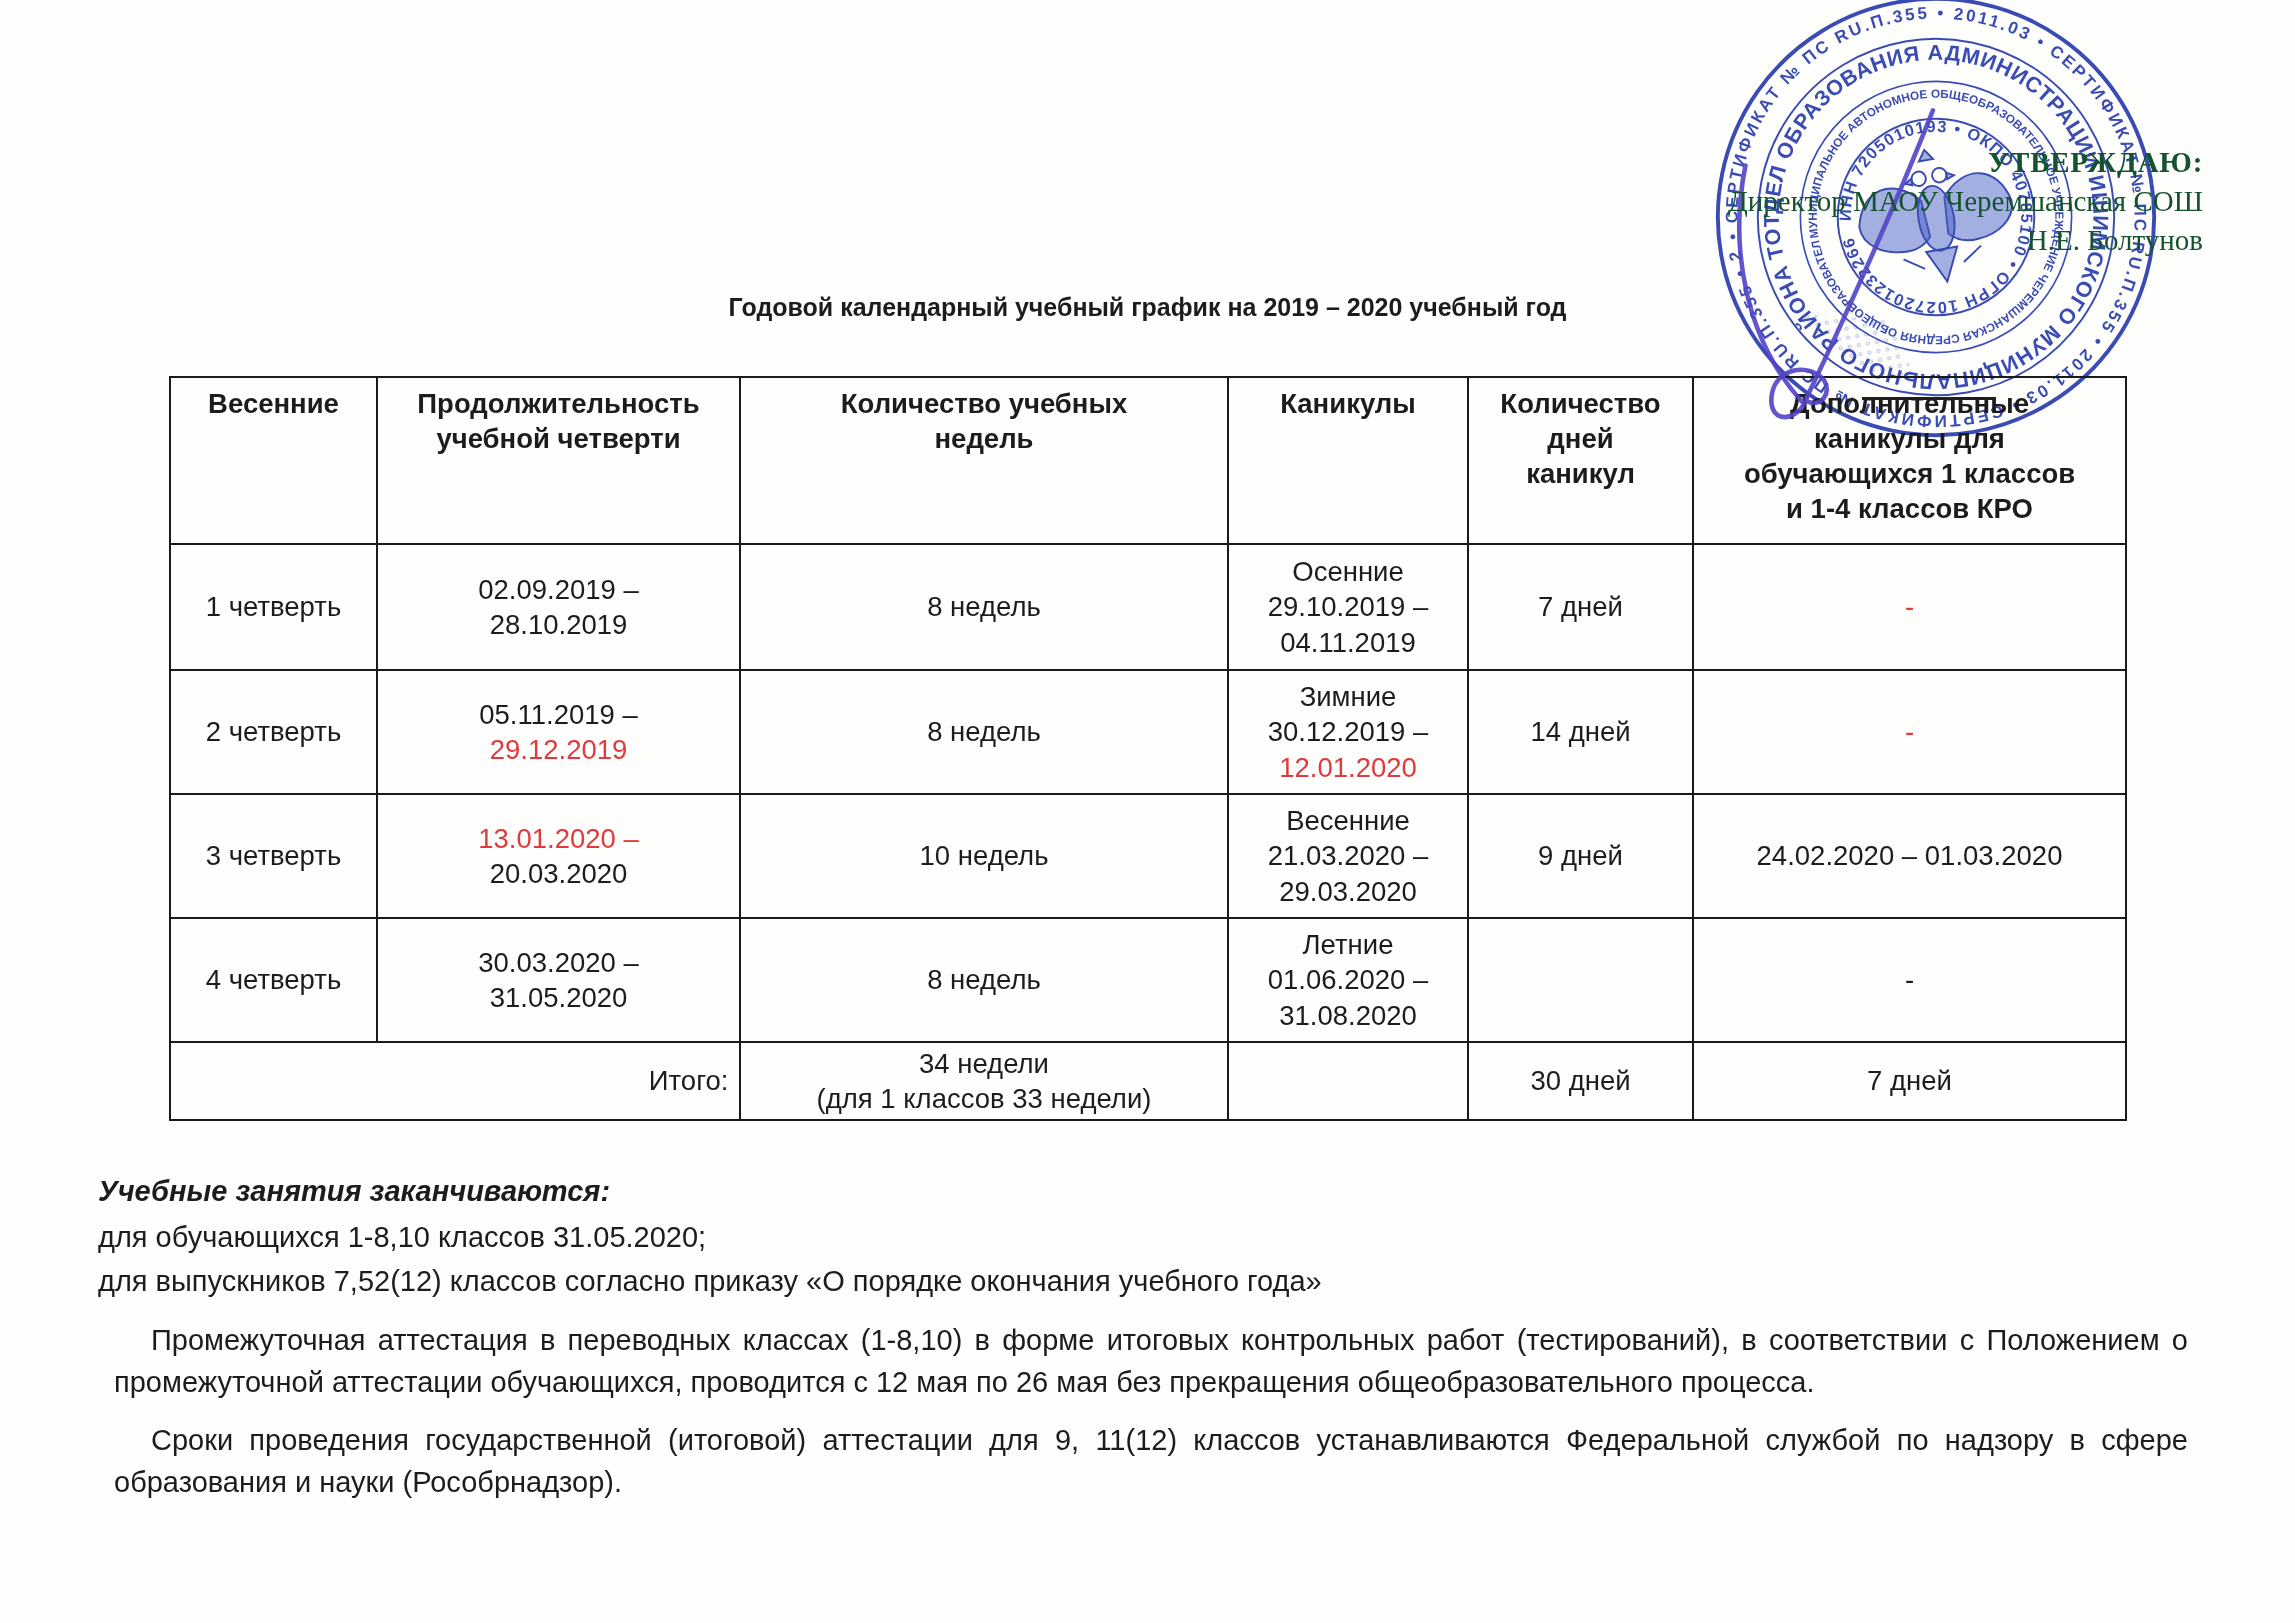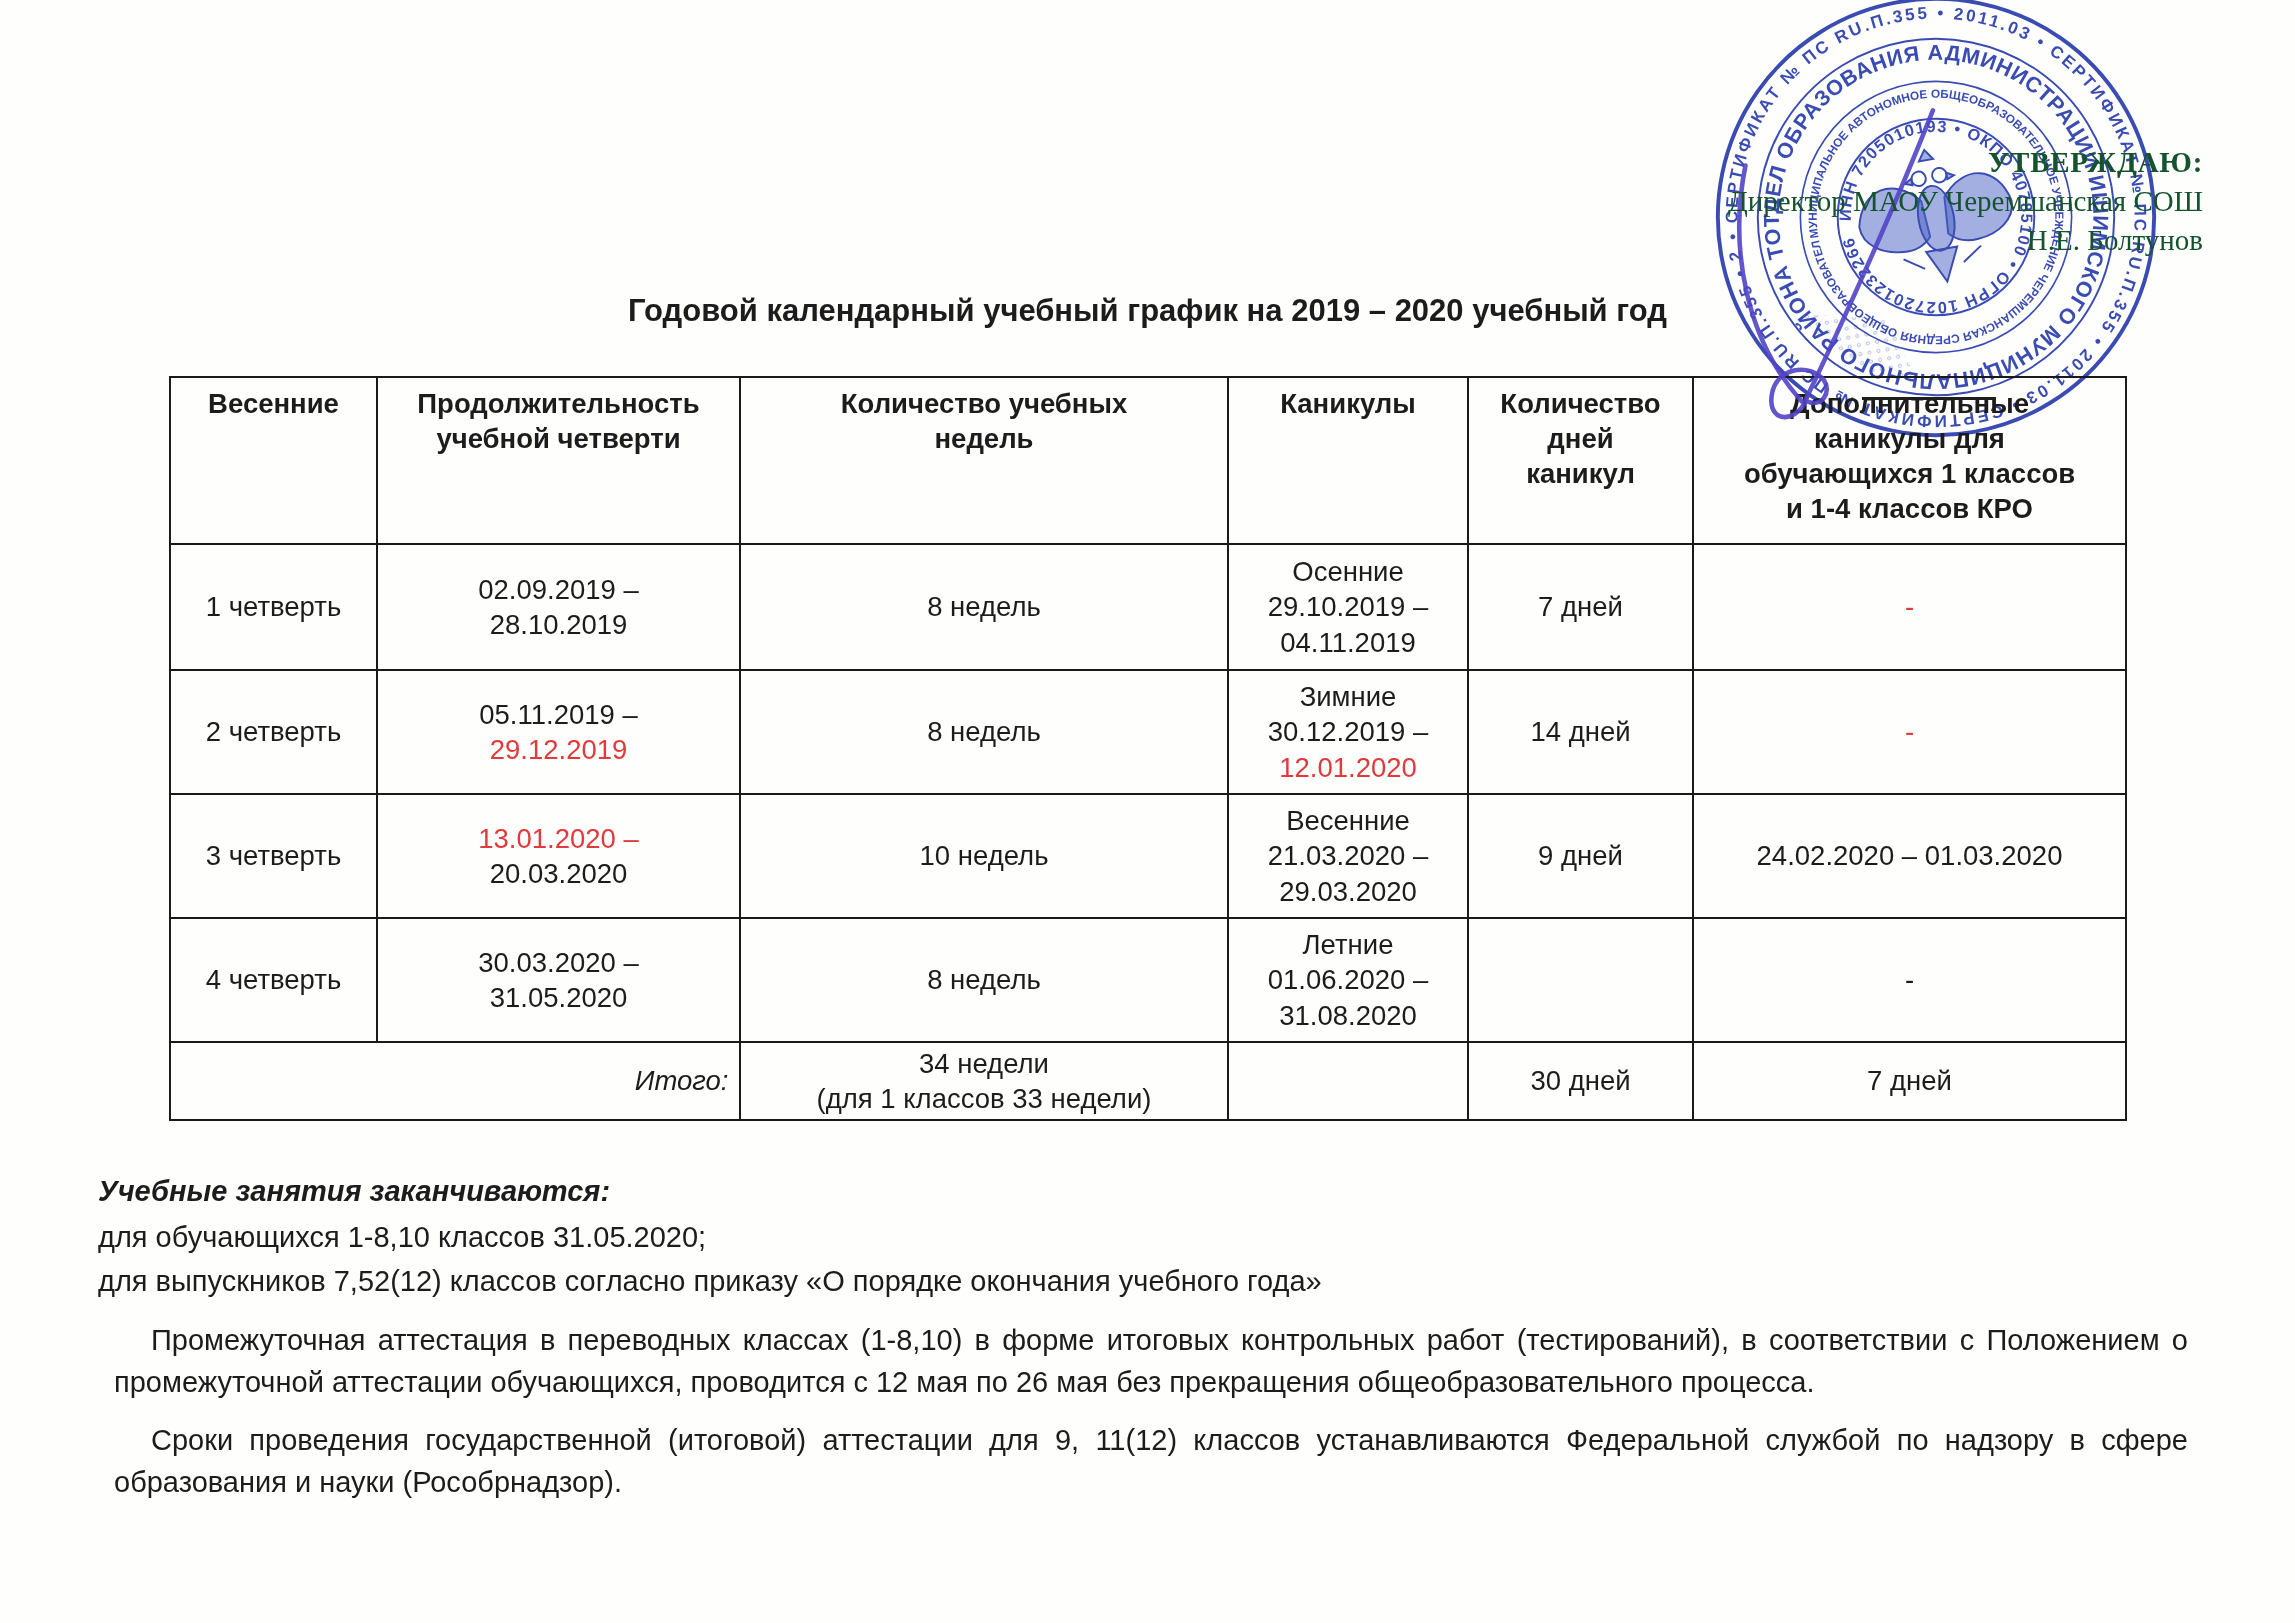--- a/index.html
+++ b/index.html
@@ -24,36 +24,36 @@
   
   .approval {
     position:absolute; top:143px; right:92px; z-index:5; text-align:right;
     font-family:"Liberation Serif", serif; font-size:29px; line-height:39px; color:#14532d;
   }
   .approval .l1 { font-weight:bold; letter-spacing:0.7px; }
 
   
   .title {
     position:absolute; top:293px; left:0; width:100%; text-align:center;
-    font-size:31px; font-weight:bold; z-index:2;
+    font-size:25px; font-weight:bold; z-index:2;
   }
 
   
   .doc-table {
     position:absolute; left:169px; top:376px; width:1956px; z-index:2;
     border-collapse:collapse; table-layout:fixed;
   }
   .doc-table td, .doc-table th {
     border:2.6px solid #1a1a1a; font-size:27.5px; line-height:1.28;
     text-align:center; vertical-align:middle; padding:2.6px 6.5px; overflow:hidden;
   }
   .doc-table th { font-weight:bold; vertical-align:top; padding-top:7.9px; }
   .ln { display:block; }
   .red { color:#e03a3c; }
-  .total-label { text-align:right !important; padding-right:10.5px !important;font-style:italic; }
+  .total-label { text-align:right !important; padding-right:10.5px !important; }
 
   
   .notes { position:absolute; left:98px; top:1170px; width:2106px; font-size:29px; line-height:1.5; z-index:2; }
   .notes-heading { font-weight:bold; font-style:italic; margin-bottom:2.6px; }
   .para { margin:16px; text-align:justify; text-indent:37px; line-height:1.45; }
 </style>
 </head>
 <body>
 
 <div class="page">

